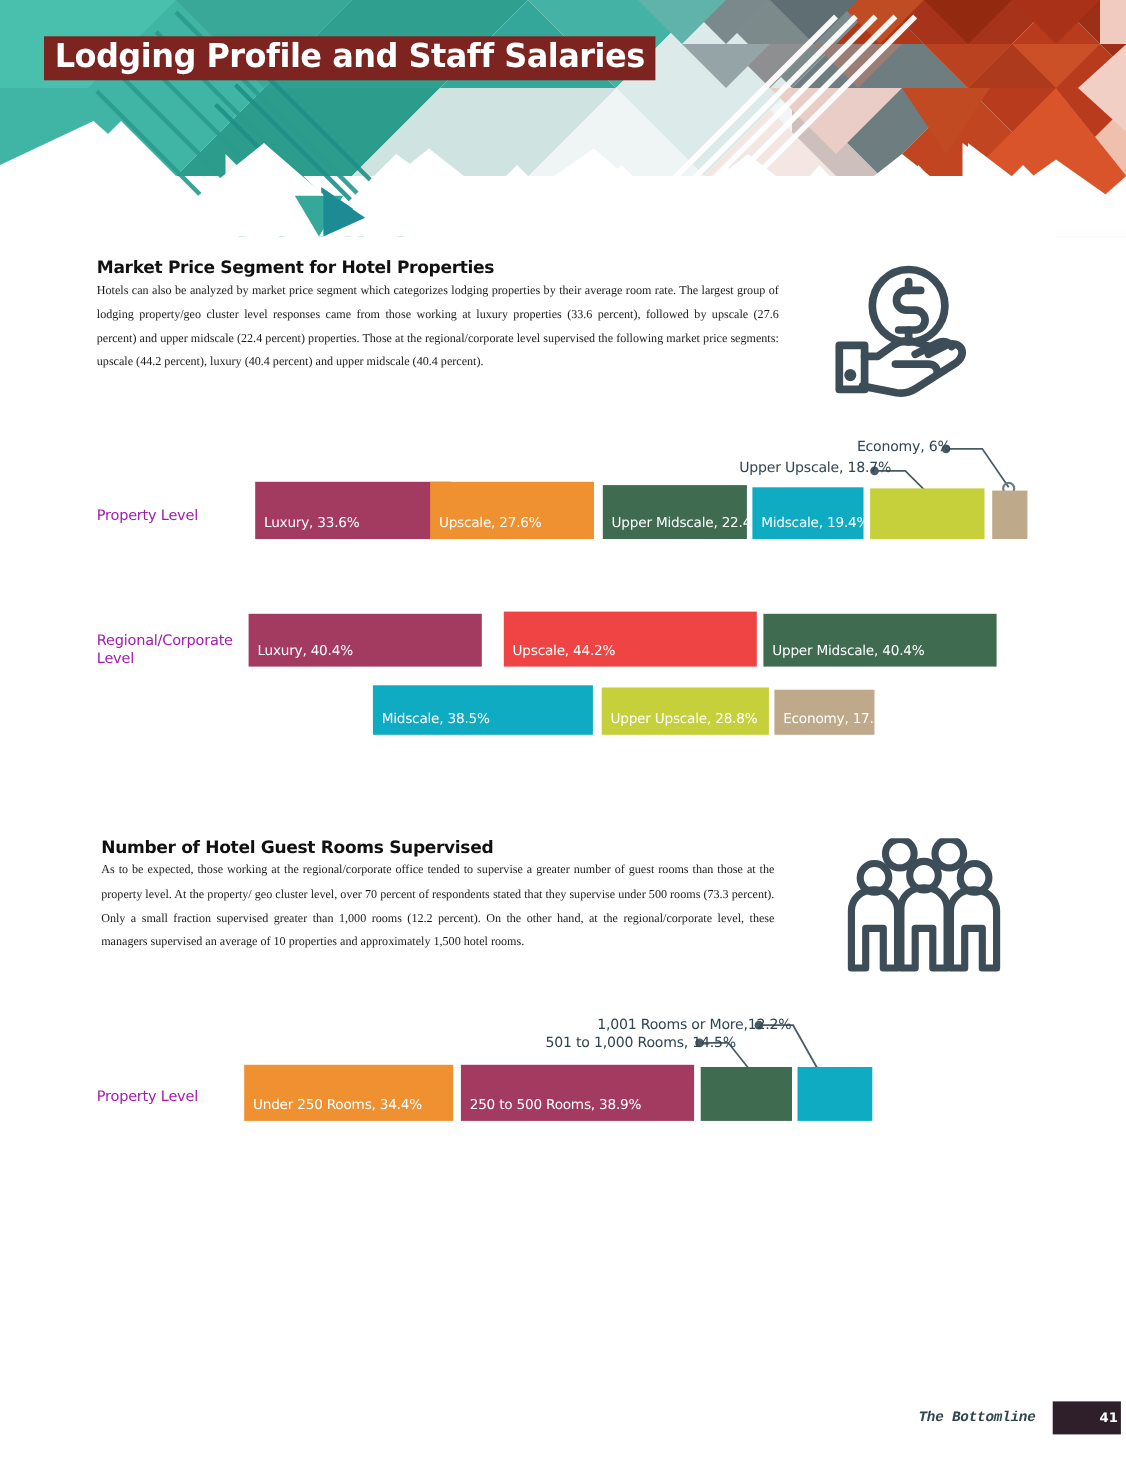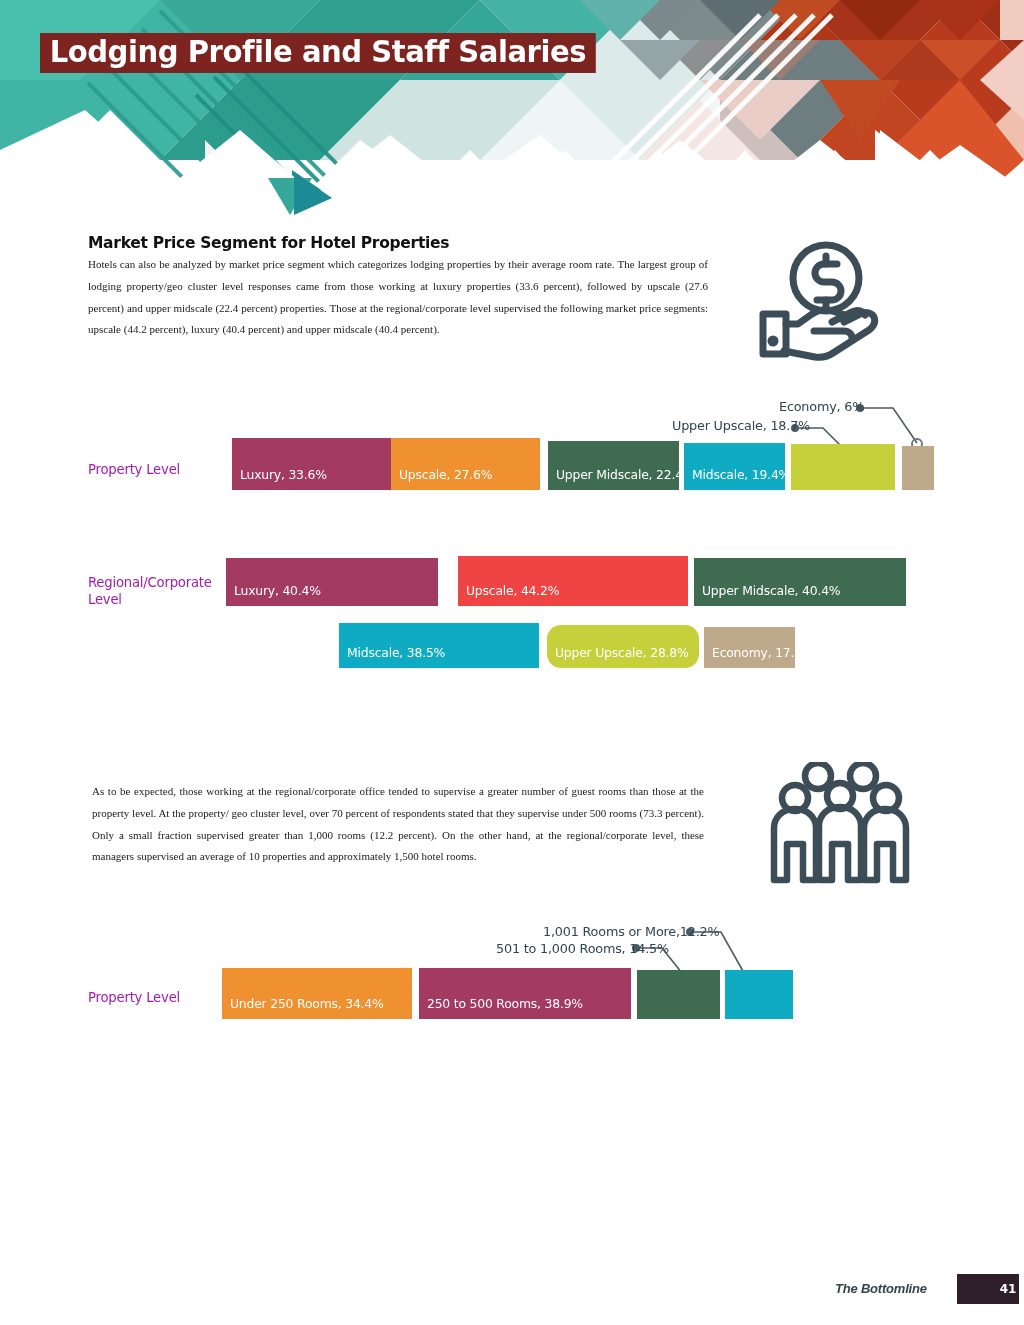--- a/index.html
+++ b/index.html
@@ -82,21 +82,21 @@
     font-size:12.8px;
     color:#2f4550;
     white-space:nowrap;
     letter-spacing:-0.2px;
   }
   .leader{position:absolute;overflow:visible;}
 
   
   .footer-name{
     position:absolute;
-    font-family:Liberation Sans, sans-serif;
+    font-family:Liberation Mono, monospace;
     font-style:italic;
     font-weight:bold;
     font-size:13px;
     color:#2f4550;
     letter-spacing:-0.2px;
   }
   .footer-page{
     position:absolute;
     background:#2e1f2b;
     color:#ffffff;
@@ -264,28 +264,29 @@
     <div class="bar" style="left:458px;top:556px;width:230px;height:50px;background:#ef4444;">
       <span>Upscale, 44.2%</span>
     </div>
     <div class="bar" style="left:694px;top:558px;width:212px;height:48px;background:#3f6b51;">
       <span>Upper Midscale, 40.4%</span>
     </div>
 
     <div class="bar" style="left:339px;top:623px;width:200px;height:45px;background:#0eabc3;">
       <span>Midscale, 38.5%</span>
     </div>
-    <div class="bar" style="left:547px;top:625px;width:152px;height:43px;background:#c5d03a;border-radius:14px;">
+    <div class="bar" style="left:547px;top:625px;width:152px;height:43px;background:#c5d03a;">
       <span>Upper Upscale, 28.8%</span>
     </div>
     <div class="bar" style="left:704px;top:627px;width:91px;height:41px;background:#bfa98b;">
       <span>Economy, 17.3%</span>
     </div>
   </div>
 
+  <div class="sec-title" style="left:92px;top:761px;width:620px;">Number of Hotel Guest Rooms Supervised</div>
   <div class="sec-body" style="left:92px;top:781px;width:612px;">As to be expected, those working at the regional/corporate office tended to supervise a greater number of guest rooms than those at the property level. At the property/ geo cluster level, over 70 percent of respondents stated that they supervise under 500 rooms (73.3 percent). Only a small fraction supervised greater than 1,000 rooms (12.2 percent). On the other hand, at the regional/corporate level, these managers supervised an average of 10 properties and approximately 1,500 hotel rooms.</div>
 
   <div class="icon-box" style="left:768px;top:762px;">
     <svg width="145" height="125" viewBox="0 0 145 125">
       <g fill="none" stroke="#3d4d58" stroke-width="6.5" stroke-linecap="round" stroke-linejoin="round">
         <circle cx="50" cy="14" r="13"></circle>
         <circle cx="95" cy="14" r="13"></circle>
         <circle cx="27" cy="36" r="13"></circle>
         <circle cx="72" cy="34" r="13"></circle>
         <circle cx="118" cy="36" r="13"></circle>

